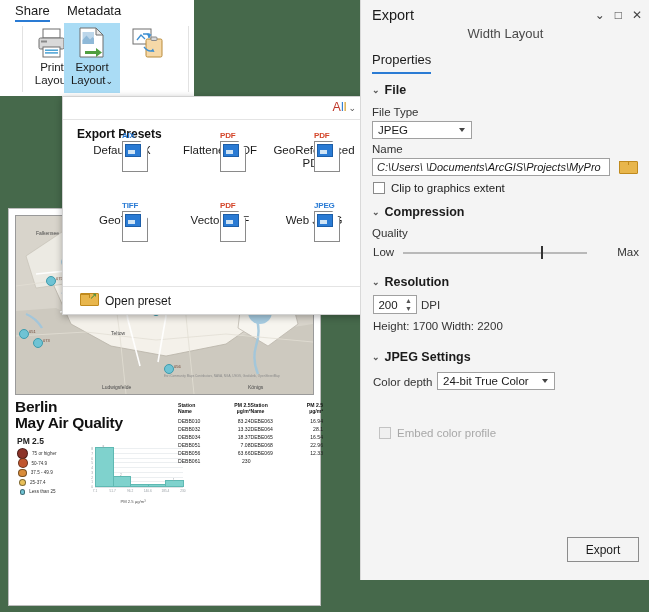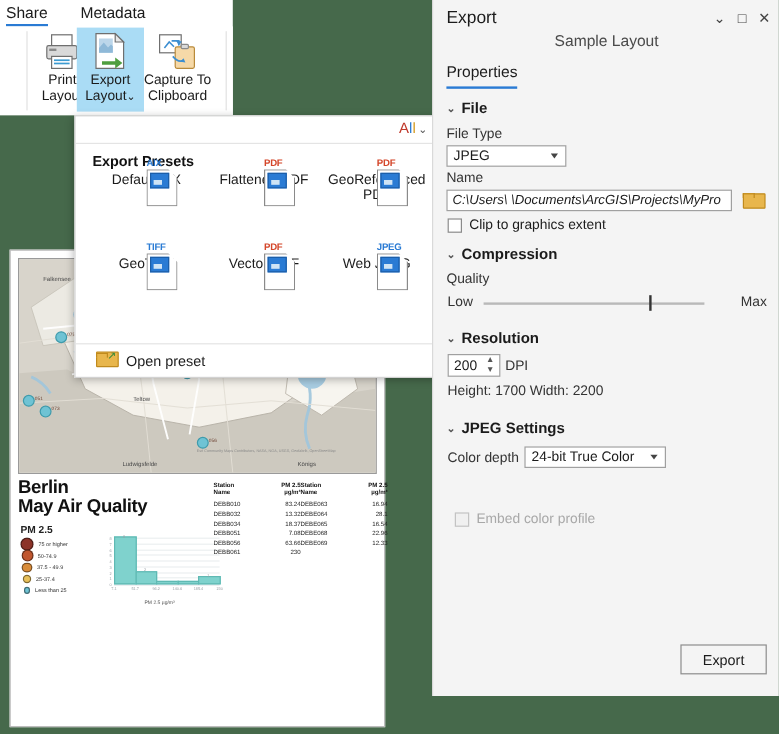--- a/index.html
+++ b/index.html
@@ -7,21 +7,21 @@
     width:649px;height:612px;position:relative;overflow:hidden;
     background:#46694b;
     font-family:"Liberation Sans", sans-serif;
     font-size:11px;color:#2b2b2b;
     -webkit-font-smoothing:antialiased;
   }
   
   #ribbon{position:absolute;left:0;top:0;width:194px;height:96px;background:#fff;}
   #ribbon-tabs{position:absolute;left:0;top:0;width:194px;height:22px;}
   .rtab{position:absolute;top:3px;font-size:13px;color:#1b1b1b;}
-  .rtab.active{left:5px;}
+  .rtab.active{left:15px;}
   .rtab.active .ul{position:absolute;left:0;right:0;bottom:-4px;height:2px;background:#2a7bd4;}
   .rtab.meta{left:67px;}
   #ribbon-body{position:absolute;left:0;top:22px;width:194px;height:74px;background:#fff;}
   .rsep{position:absolute;top:4px;width:1px;height:66px;background:#e2e2e2;}
   .rbtn{position:absolute;top:1px;width:56px;height:70px;text-align:center;cursor:default;}
   .rbtn .lab{position:absolute;left:0;right:0;top:38px;font-size:11.5px;line-height:12.5px;color:#1b1b1b;}
   .rbtn.sel{background:#aadcf5;}
   .rbtn .ico{position:absolute;left:50%;top:4px;transform:translateX(-50%);}
   
   #flyout{position:absolute;left:62px;top:96px;width:302px;height:217px;background:#fff;
@@ -172,24 +172,20 @@
           <rect x="2" y="2" width="18" height="15" fill="#fff" stroke="#6f6f6f"></rect>
           <path d="M6 13 L10 8 L14 12" fill="none" stroke="#3d8fd1" stroke-width="1.3"></path>
           <path d="M12 7 H18 V11" fill="none" stroke="#3d8fd1" stroke-width="1.4"></path>
           <path d="M18 11 L20.5 7.5 L15.5 6.5 Z" fill="#3d8fd1"></path>
           <rect x="15" y="12" width="16" height="18" rx="1.5" fill="#f6d9a8" stroke="#b98a3a"></rect>
           <rect x="20" y="10" width="6" height="3.5" rx="1" fill="#d9d9d9" stroke="#8a8a8a"></rect>
           <path d="M13 20 q5 6 9 3" fill="none" stroke="#3d8fd1" stroke-width="1.4"></path>
           <path d="M22 21.5 L23.5 25 L19.5 24.5 Z" fill="#3d8fd1"></path>
         </svg>
       </span>
-      <span class="lab">
-        <span>Capture To</span><br>
-        <span>Clipboard</span>
-      </span>
     </div>
     <div class="rsep" style="left:188px;"></div>
   </div>
 </div>
 
 <div id="layout-view">
 
   <div id="map-frame">
     <svg id="map-canvas" viewBox="0 0 297 178" preserveAspectRatio="none">
       <rect width="297" height="178" fill="#d8d4cb"></rect>
@@ -425,21 +421,21 @@
   </div>
 </div>
 
 <div id="panel">
   <div id="panel-title">Export</div>
   <div id="panel-wincontrols">
     <span style="font-size:12px;">⌄</span>
     <span style="font-size:12px;">□</span>
     <span style="font-size:12px;">✕</span>
   </div>
-  <div id="panel-sub">Sample Layout</div>
+  <div id="panel-sub">Width Layout</div>
 
   <div id="tabbar">
     <div id="tab-properties">Properties</div>
     <div id="tab-underline"></div>
   </div>
 
   <div id="panel-body">
 
     <div class="sect" style="top:4px;">
       <div class="sect-h">

